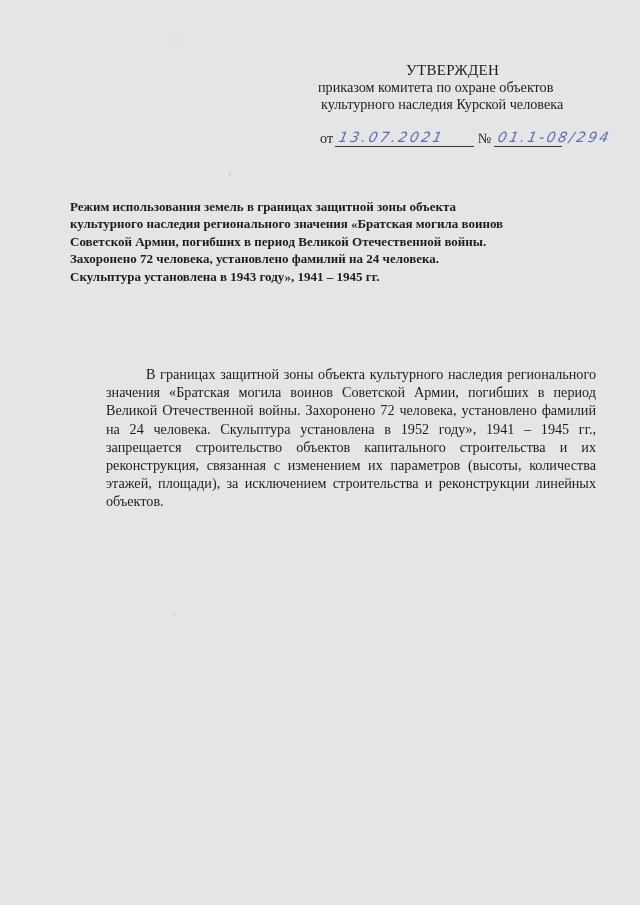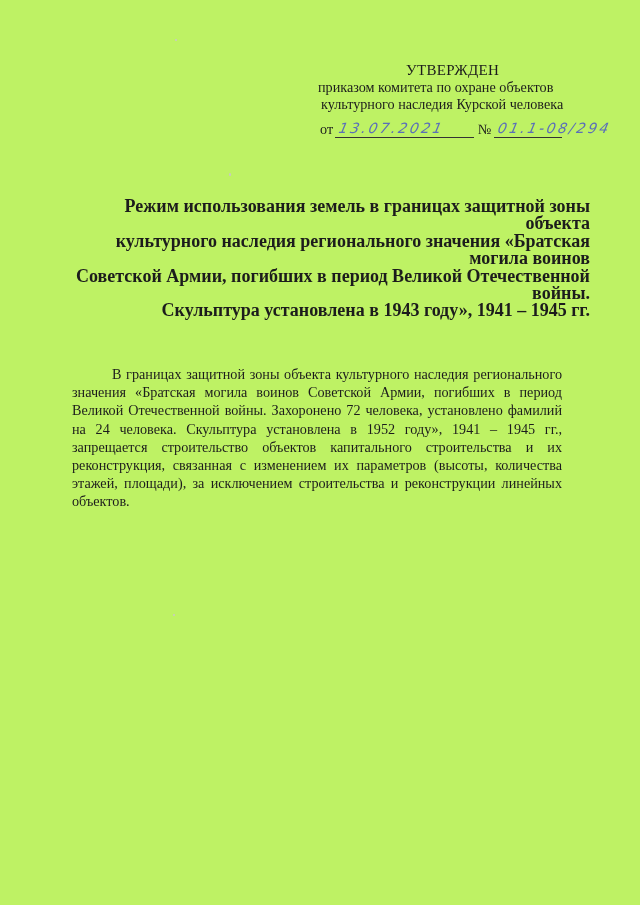--- a/index.html
+++ b/index.html
@@ -1,53 +1,53 @@
 <!DOCTYPE html>
 <html><head>
 <meta charset="utf-8">
 <style>
   html, body { margin: 0; padding: 0; background: #ffffff; }
   body {
     width: 640px; height: 905px; position: relative; overflow: hidden;
     font-family: "Liberation Serif", "DejaVu Serif", serif;
     color: #1c1c1c;
   }
-  .page { position: absolute; left: 0; top: 0; width: 640px; height: 905px; background: #bef264; }
+  .page { position: absolute; left: 0; top: 0; width: 640px; height: 905px; background: #e5e5e5; }
 
   .approval {
     position: absolute; left: 318px; top: 62px; width: 310px;
     font-size: 14.2px; line-height: 17px;
   }
   .approval .title {
     text-align: left; padding-left: 88px; font-size: 15px; letter-spacing: 0.3px;
     margin-bottom: 0px;
   }
   .approval .line { white-space: nowrap; }
   .approval .line.l1 { padding-left: 0px; font-family: Liberation Serif, serif; }
   .approval .line.l2 { padding-left: 3px; }
-  .approval .sig { white-space: nowrap; padding-left: 2px; margin-top: 8px; position: relative; }
+  .approval .sig { white-space: nowrap; padding-left: 2px; margin-top: 17px; position: relative; }
   .blank {
     display: inline-block; border-bottom: 1px solid #333; height: 15px; vertical-align: bottom;
     position: relative;
   }
   .blank.date { width: 139px; margin-left: 2px; margin-right: 4px; }
   .blank.num { width: 68px; margin-left: 2px; }
   .hw {
     position: absolute; bottom: 0px; left: 4px; white-space: nowrap;
     font-family: "DejaVu Sans", sans-serif; font-style: italic; font-weight: 300;
     color: #5b6fb8; font-size: 14px; letter-spacing: 2.5px; transform: skewX(-12deg);
   }
 
   .heading {
     position: absolute; left: 70px; top: 198px; width: 520px;
-    text-align: right; font-weight: bold; font-size: 18px; line-height: 17.4px;
+    text-align: left; font-weight: bold; font-size: 13px; line-height: 17.4px;
   }
 
   .body-text {
-    position: absolute; left: 72px; top: 321px; width: 490px;
+    position: absolute; left: 106px; top: 321px; width: 490px;
     font-size: 14.2px; line-height: 18.2px; text-align: justify;
     text-indent: 40px;
     margin-top: 44px;
   }
 
   .speck { position: absolute; background: #c8c8c8; border-radius: 50%; }
 </style>
 </head>
 <body>
 
@@ -59,20 +59,21 @@
     <div class="line l2">культурного наследия Курской человека</div>
     <div class="sig">
       <span>от</span><span class="blank date"><span class="hw">13.07.2021</span></span><span>№</span><span class="blank num"><span class="hw">01.1-08/294</span></span>
     </div>
   </div>
 
   <div class="heading">
     <div>Режим использования земель в границах защитной зоны объекта</div>
     <div>культурного наследия регионального значения «Братская могила воинов</div>
     <div>Советской Армии, погибших в период Великой Отечественной войны.</div>
+    <div>Захоронено 72 человека, установлено фамилий на 24 человека.</div>
     <div>Скульптура установлена в 1943 году», 1941 – 1945 гг.</div>
   </div>
 
   <p class="body-text">В границах защитной зоны объекта культурного наследия регионального значения «Братская могила воинов Советской Армии, погибших в период Великой Отечественной войны. Захоронено 72 человека, установлено фамилий на 24 человека. Скульптура установлена в 1952 году», 1941 – 1945 гг., запрещается строительство объектов капитального строительства и их реконструкция, связанная с изменением их параметров (высоты, количества этажей, площади), за исключением строительства и реконструкции линейных объектов.</p>
 
   <div class="speck" style="left:175px;top:39px;width:2px;height:2px;"></div>
   <div class="speck" style="left:229px;top:173px;width:2px;height:3px;"></div>
   <div class="speck" style="left:173px;top:614px;width:2px;height:2px;"></div>
 </div>
 

